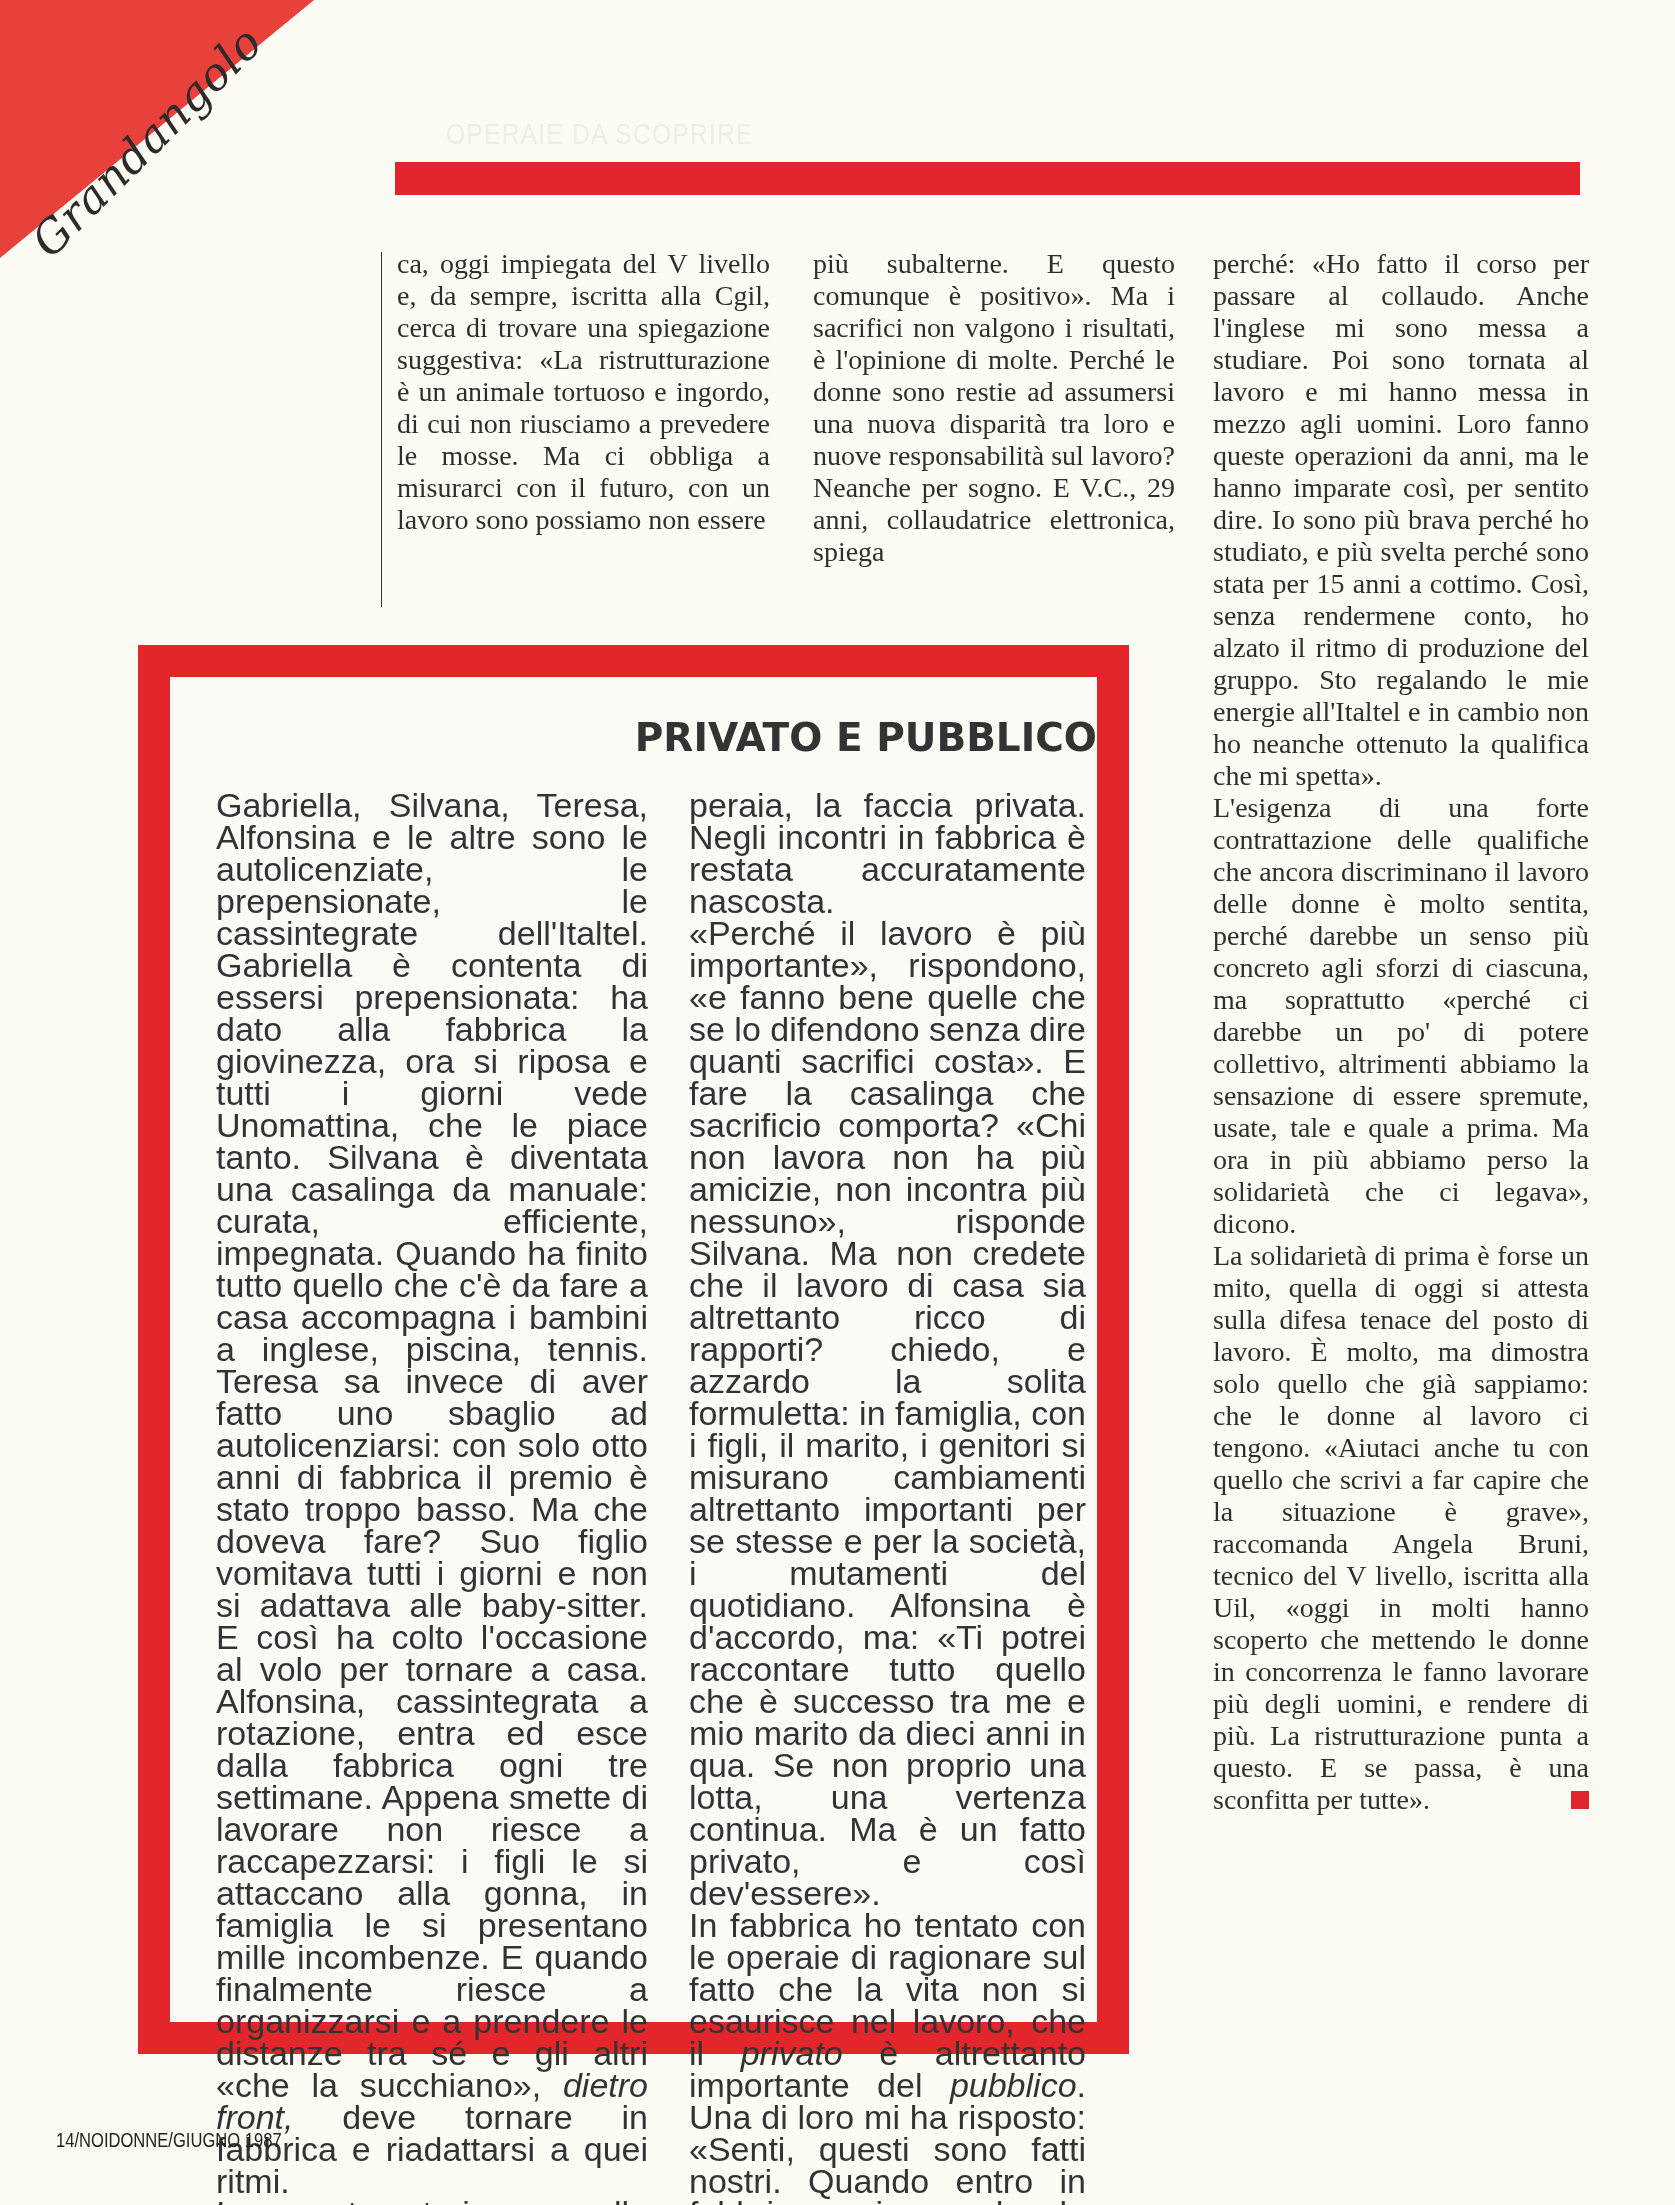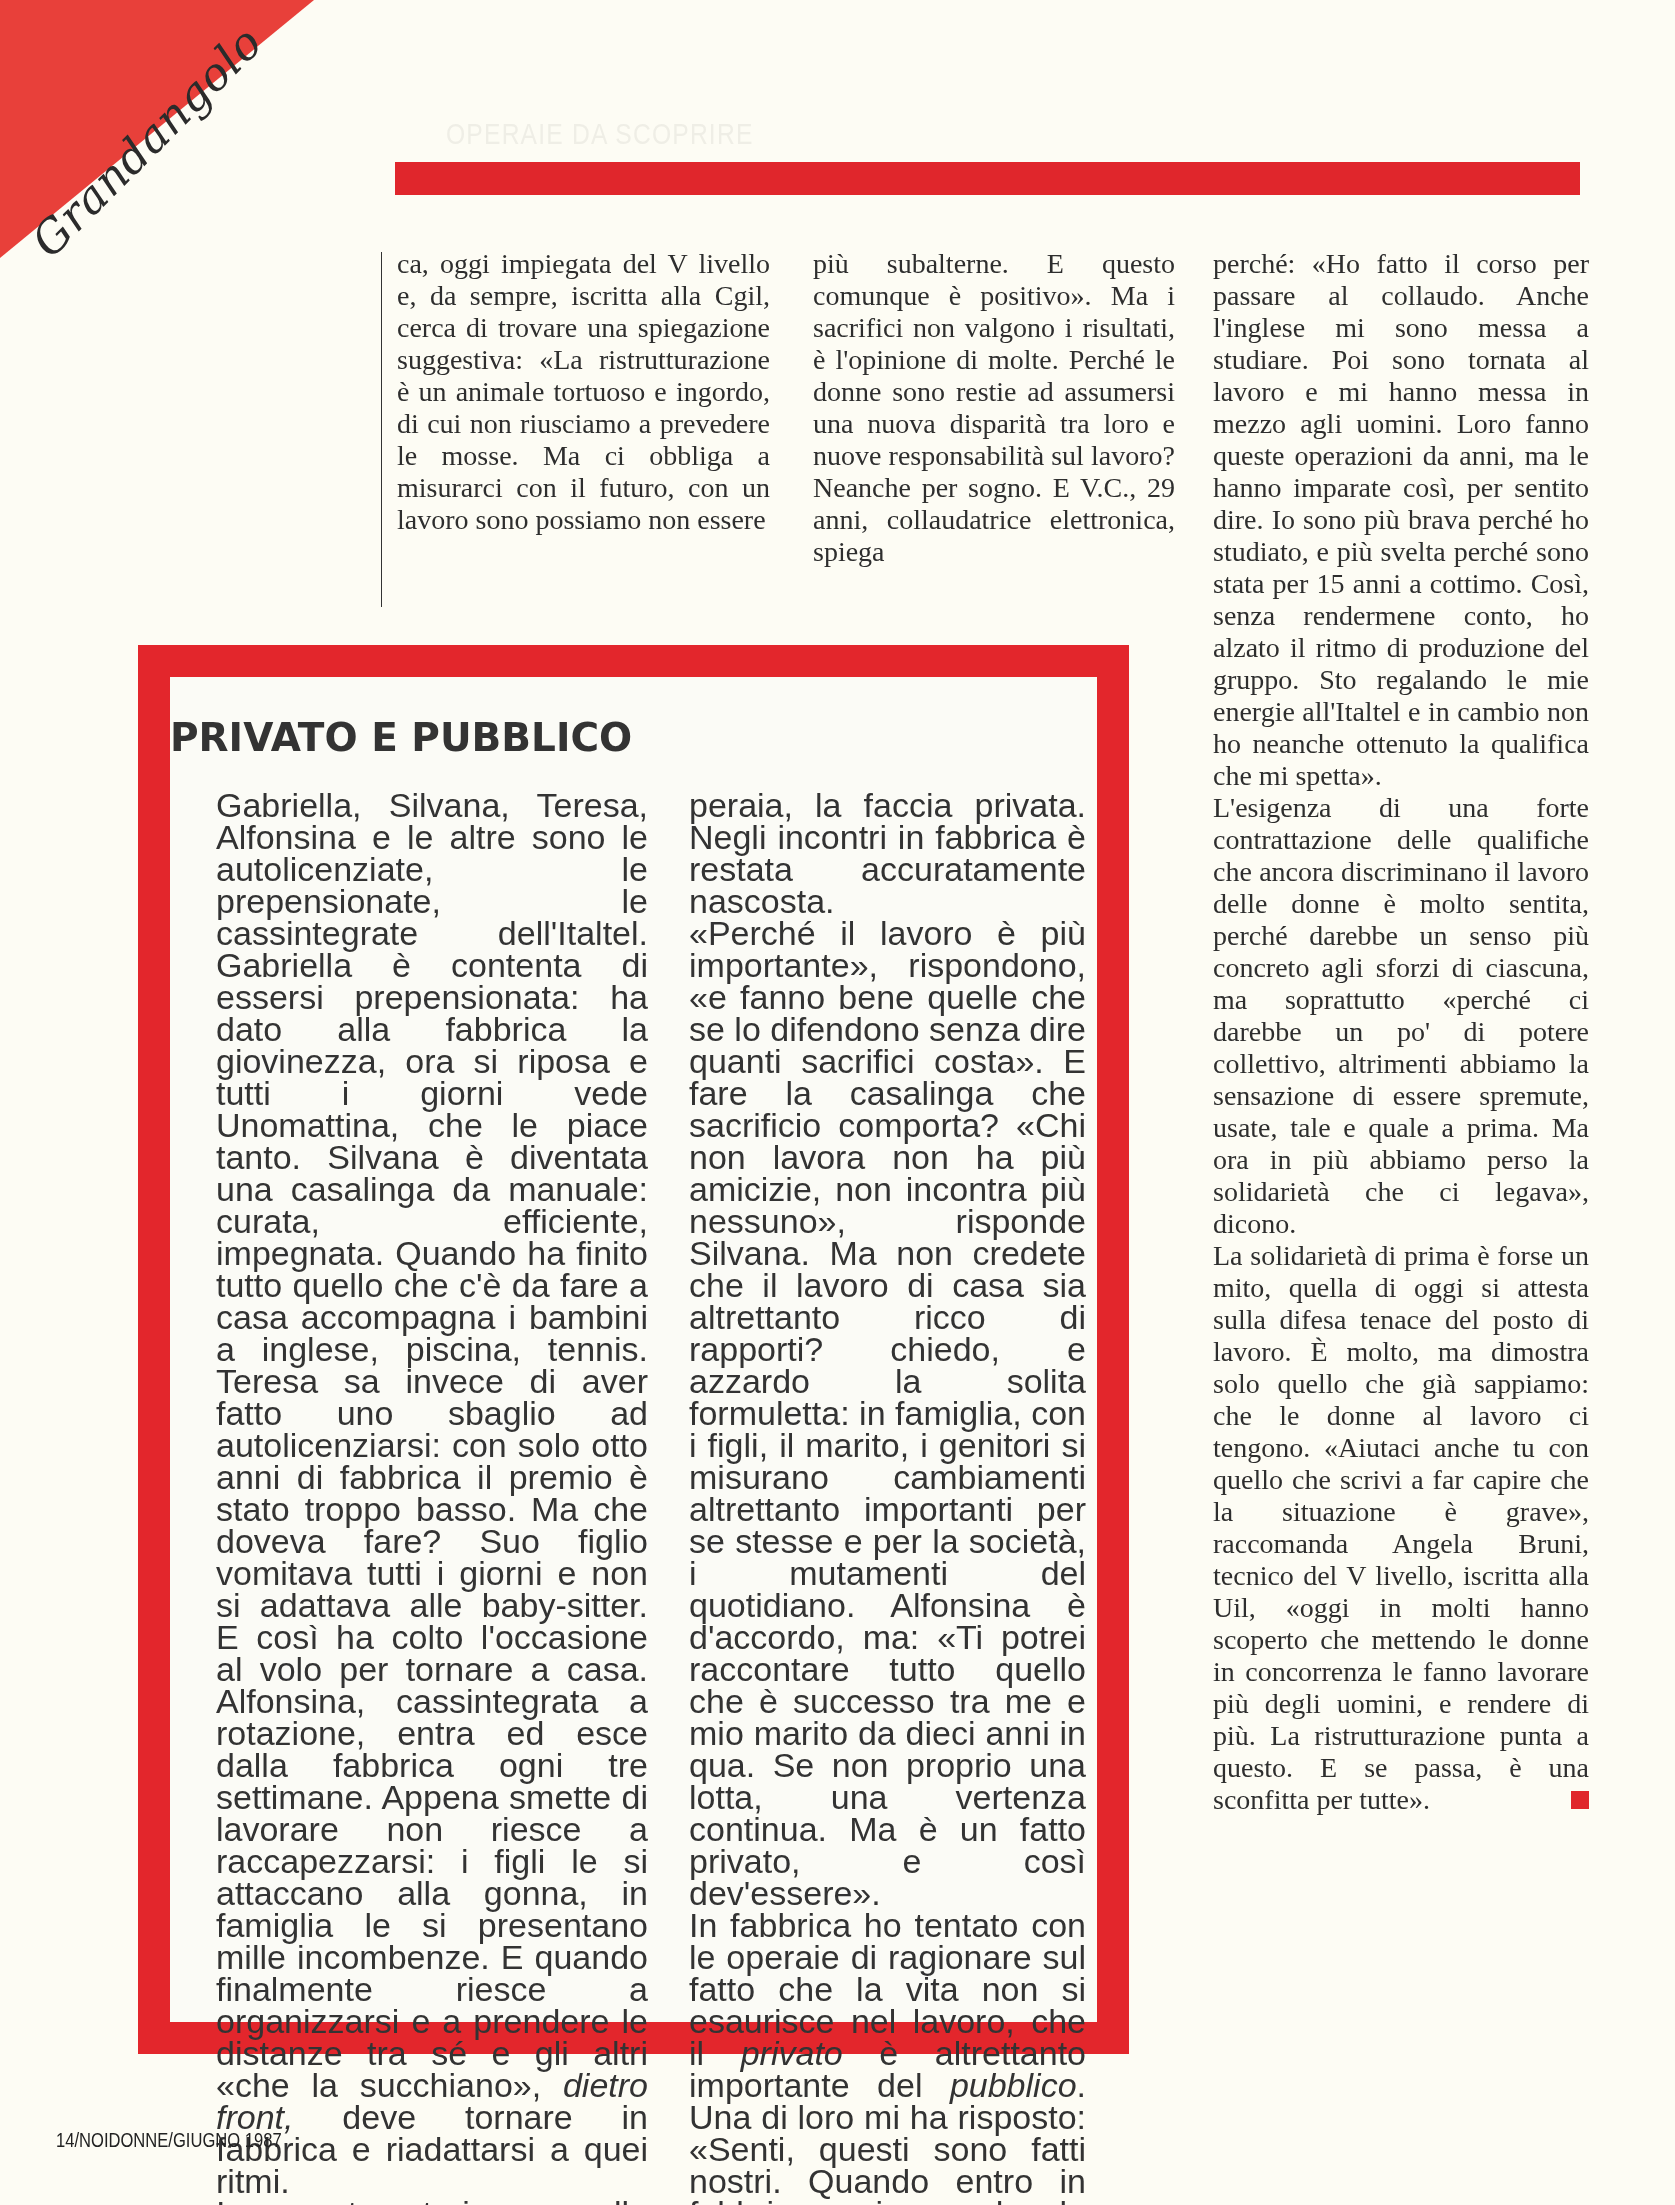--- a/index.html
+++ b/index.html
@@ -45,21 +45,21 @@
   .col2 { left: 813px; top: 248px; width: 362px; }
   .col3 { left: 1213px; top: 248px; width: 376px; }
   .box {
     position: absolute; left: 138px; top: 645px;
     width: 927px; height: 1345px;
     border: 32px solid #e3262c;
     background: #fbfbf6;
   }
   .box-title {
     position: absolute; left: 0; right: 0; top: 38px;
-    text-align: left;
+    text-align: right;
     font-family: "DejaVu Sans", sans-serif; font-weight: bold;
     font-size: 39px; color: #333; letter-spacing: 0px;
   }
   .sans-col {
     position: absolute; top: 112px;
     font-family: "Liberation Sans", sans-serif;
     font-size: 34px; line-height: 32px; text-align: justify;
     color: #333;
   }
   .sans-col p { margin: 0; }

